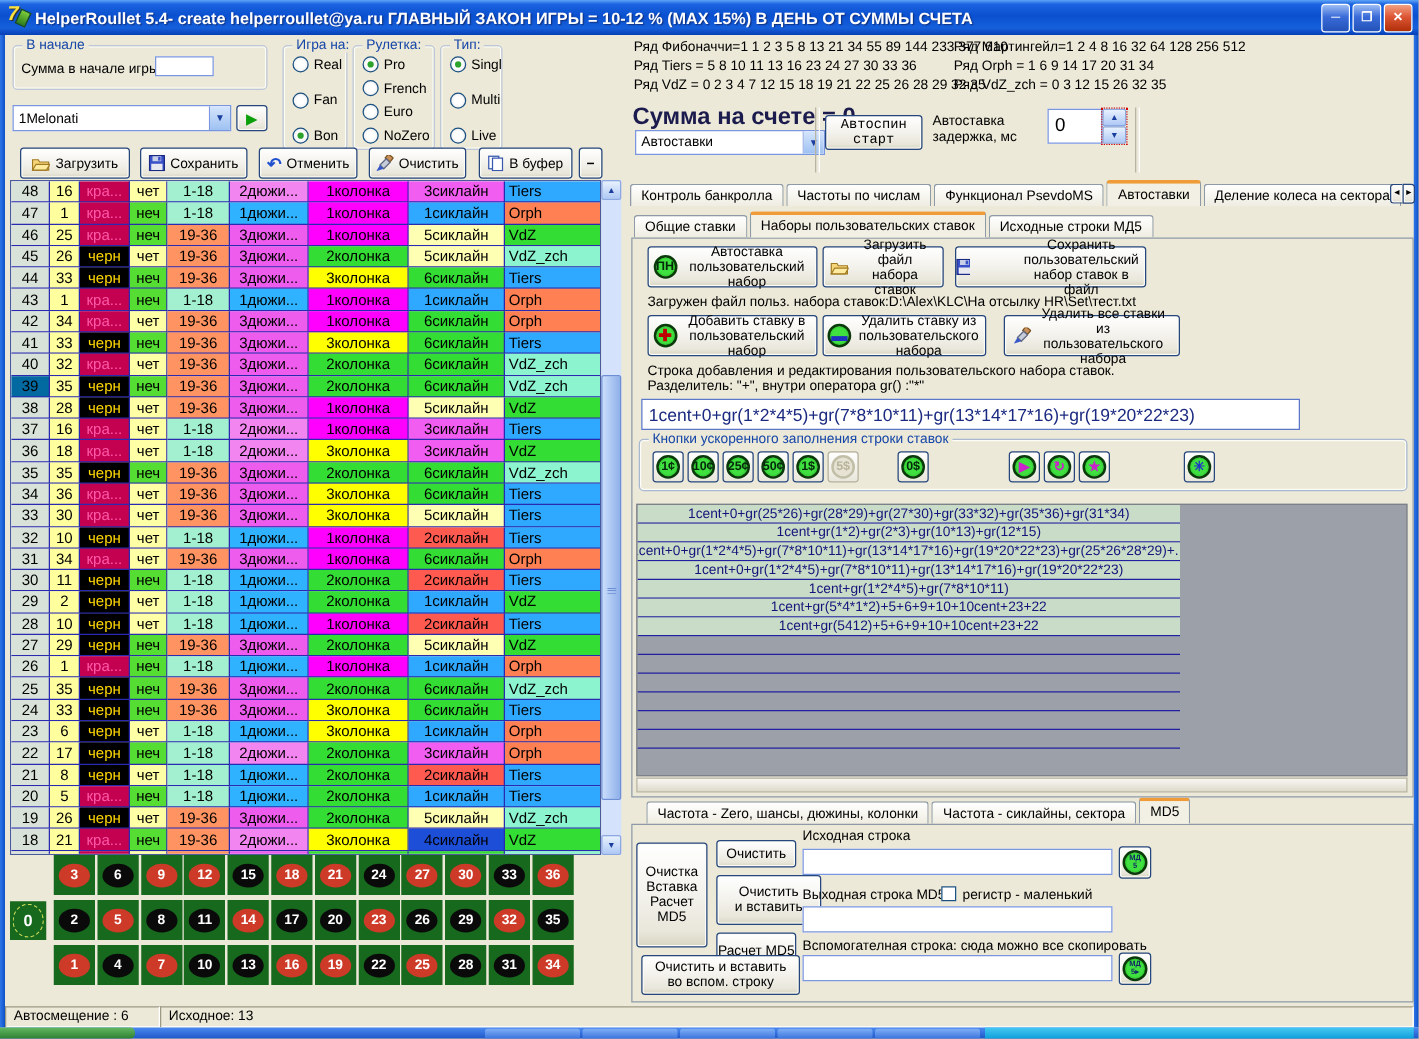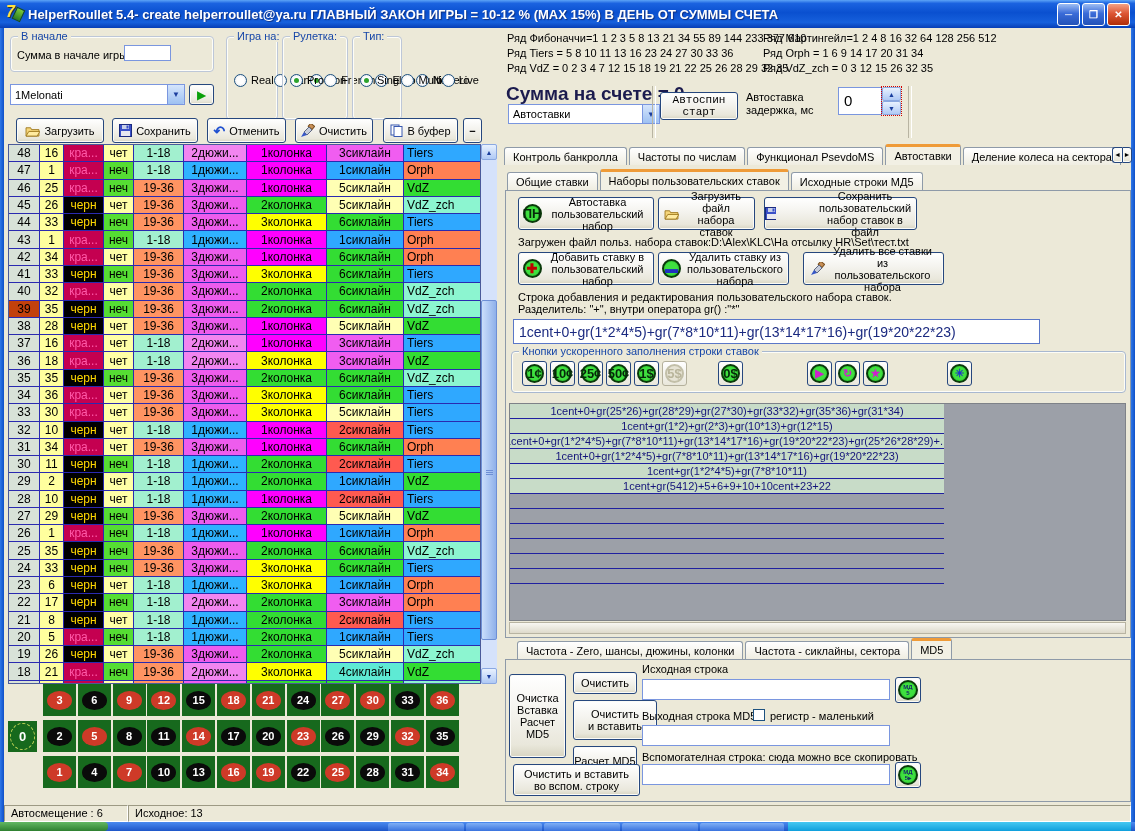--- a/index.html
+++ b/index.html
@@ -21,21 +21,21 @@
   .wborder{top:28px;width:4px;height:794px;background:linear-gradient(90deg,#2E77E8,#0F50C8);}
   
   .grp{border:1px solid #BDC7D8;border-radius:4px;box-shadow:inset 0 0 0 1px #FDFDF8;}
   .cap{position:absolute;top:-7px;left:7px;background:#ECE9D8;padding:0 3px;color:#1646A8;font-size:11px;white-space:nowrap;}
   .xp-btn{border:1px solid #26477E;border-radius:3px;color:#000;font-size:11px;line-height:12px;text-align:center;
     background:linear-gradient(#FFFFFF,#F4F3EE 45%,#E9E7DB 85%,#D8D5C2);display:flex;align-items:center;justify-content:center;gap:4px;
     box-sizing:border-box;box-shadow:inset 0 0 0 1px #FBFBF7;}
   .radio{display:flex;align-items:center;gap:4px;font-size:11px;white-space:nowrap;}
   .rdot{width:11px;height:11px;border-radius:50%;border:1px solid #1C5180;background:radial-gradient(#FFF 40%,#DDE2E8);position:relative;flex:none;}
   .radio.sel .rdot::after{content:"";position:absolute;left:3px;top:3px;width:5px;height:5px;border-radius:50%;background:#2DA32D;}
-  .rcol{position:absolute;left:7px;top:8px;right:2px;bottom:4px;display:flex;flex-direction:row;justify-content:space-between;}
+  .rcol{position:absolute;left:7px;top:8px;right:2px;bottom:4px;display:flex;flex-direction:column;justify-content:space-between;}
   .combo{border:1px solid #7A96DF;background:#fff;display:flex;align-items:center;font-size:11px;box-sizing:border-box;padding-left:4px;}
   .combo .cbarrow{margin-left:auto;width:16px;align-self:stretch;border-left:1px solid #7A96DF;border-radius:0 1px 1px 0;
     background:linear-gradient(#D5E5FC,#9EC1F2);color:#1C3E9E;font-size:8px;display:flex;align-items:center;justify-content:center;}
   .xinput{border:1px solid #7A96DF;background:#fff;box-sizing:border-box;font-family:"Liberation Sans",sans-serif;}
   
   .htable{left:8px;top:144px;width:473px;height:540px;background:#fff;border:1px solid #4A5A9A;box-sizing:border-box;overflow:hidden;}
   .hrow{display:flex;height:17.29px;box-sizing:border-box;}
   .hcell{display:flex;align-items:center;justify-content:center;font-size:12px;color:#000;border-right:1px solid #2A2AB0;border-bottom:1px solid #2A2AB0;
     box-sizing:border-box;overflow:hidden;white-space:nowrap;flex:none;}
   .vscroll{left:481px;top:144px;width:16px;height:540px;background:#D5E2FB;}
@@ -57,21 +57,21 @@
   
   .series{font-size:11px;color:#000;line-height:15px;white-space:nowrap;}
   .balance{font-size:19px;font-weight:bold;color:#1B1B4E;white-space:nowrap;}
   .tabrow{display:flex;align-items:flex-end;}
   .tab{padding:0 8px;height:18px;line-height:18px;font-size:11px;white-space:nowrap;border:1px solid #8E9AA8;border-bottom:none;
     border-radius:3px 3px 0 0;margin-right:2px;background:linear-gradient(#FFFFFF,#EFEDE1);box-sizing:border-box;}
   .tab.act{height:21px;line-height:19px;background:#F2F0E4;border-top:3px solid #EF9B38;position:relative;z-index:2;}
   .panel{border:1px solid #8E9AA8;background:#ECE9D8;box-sizing:border-box;}
   .flabel{font-size:11px;color:#000;white-space:nowrap;}
   .coin{width:19px;height:19px;border-radius:50%;background:radial-gradient(#3FE03F 55%,#18A018);border:2px solid #0A3A0A;
-    color:#06280A;font-size:13px;font-weight:bold;display:flex;align-items:center;justify-content:center;box-sizing:border-box;}
+    color:#06280A;font-size:10px;font-weight:bold;display:flex;align-items:center;justify-content:center;box-sizing:border-box;}
   .mbtn{position:absolute;width:25px;height:25px;border:1px solid #26477E;border-radius:3px;background:linear-gradient(#FFF,#E9E7DB);
     display:flex;align-items:center;justify-content:center;box-sizing:border-box;}
   .mbtn.dis{border-color:#B4B09C;}
   .mbtn.dis .coin{background:#E6E3D4;border-color:#C2BFA8;color:#B8B49A;}
   .betlist{background:#9CA0A8;border:1px solid #7E8288;box-sizing:border-box;overflow:hidden;}
   .betrow{width:434px;height:15px;box-sizing:border-box;border-bottom:1px solid #2020A0;background:#C8DCC8;color:#14147A;
     font-size:11px;display:flex;align-items:center;justify-content:center;white-space:nowrap;overflow:hidden;}
   .betrow.empty{background:transparent;}
   .md5coin{width:20px;height:20px;border-radius:50%;background:radial-gradient(#3FE03F 55%,#18A018);border:2px solid #0A3A0A;
     color:#142A64;font-size:6px;font-weight:bold;line-height:6px;text-align:center;white-space:pre-line;box-sizing:border-box;
@@ -306,21 +306,21 @@
         <div class="hcell" style="width: 24px; background: rgb(255, 255, 158);">32</div>
         <div class="hcell" style="width: 40px; background: rgb(196, 0, 80); color: rgb(255, 90, 170);">кра...</div>
         <div class="hcell" style="width: 30px; background: rgb(255, 255, 166);">чет</div>
         <div class="hcell" style="width: 50px; background: rgb(255, 148, 98);">19-36</div>
         <div class="hcell" style="width: 63px; background: rgb(238, 92, 237);">3дюжи...</div>
         <div class="hcell" style="width: 80px; background: rgb(51, 221, 51);">2колонка</div>
         <div class="hcell" style="width: 77px; background: rgb(51, 221, 51);">6сиклайн</div>
         <div class="hcell" style="width: 78px; background: rgb(140, 245, 208); justify-content: flex-start; padding-left: 3px;">VdZ_zch</div>
       </div>
       <div class="hrow">
-        <div class="hcell" style="width: 31px; background: #c2410c;">39</div>
+        <div class="hcell" style="width: 31px; background: #0369a1;">39</div>
         <div class="hcell" style="width: 24px; background: rgb(255, 255, 158);">35</div>
         <div class="hcell" style="width: 40px; background: rgb(0, 0, 0); color: rgb(255, 216, 0);">черн</div>
         <div class="hcell" style="width: 30px; background: rgb(85, 221, 51);">неч</div>
         <div class="hcell" style="width: 50px; background: rgb(255, 148, 98);">19-36</div>
         <div class="hcell" style="width: 63px; background: rgb(238, 92, 237);">3дюжи...</div>
         <div class="hcell" style="width: 80px; background: rgb(51, 221, 51);">2колонка</div>
         <div class="hcell" style="width: 77px; background: rgb(51, 221, 51);">6сиклайн</div>
         <div class="hcell" style="width: 78px; background: rgb(140, 245, 208); justify-content: flex-start; padding-left: 3px;">VdZ_zch</div>
       </div>
       <div class="hrow">
@@ -544,21 +544,21 @@
         <div class="hcell" style="width: 78px; background: rgb(140, 245, 208); justify-content: flex-start; padding-left: 3px;">VdZ_zch</div>
       </div>
       <div class="hrow">
         <div class="hcell" style="width: 31px; background: rgb(216, 226, 216);">18</div>
         <div class="hcell" style="width: 24px; background: rgb(255, 255, 158);">21</div>
         <div class="hcell" style="width: 40px; background: rgb(196, 0, 80); color: rgb(255, 90, 170);">кра...</div>
         <div class="hcell" style="width: 30px; background: rgb(85, 221, 51);">неч</div>
         <div class="hcell" style="width: 50px; background: rgb(255, 148, 98);">19-36</div>
         <div class="hcell" style="width: 63px; background: rgb(242, 133, 240);">2дюжи...</div>
         <div class="hcell" style="width: 80px; background: rgb(255, 255, 0);">3колонка</div>
-        <div class="hcell" style="width: 77px; background: #5eead4;">4сиклайн</div>
+        <div class="hcell" style="width: 77px; background: #1d4ed8;">4сиклайн</div>
         <div class="hcell" style="width: 78px; background: rgb(51, 221, 51); justify-content: flex-start; padding-left: 3px;">VdZ</div>
       </div>
       <div class="hrow">
         <div class="hcell" style="width: 31px; background: rgb(216, 226, 216);">17</div>
         <div class="hcell" style="width: 24px; background: rgb(255, 255, 158);">33</div>
         <div class="hcell" style="width: 40px; background: rgb(196, 0, 80); color: rgb(255, 90, 170);">кра...</div>
         <div class="hcell" style="width: 30px; background: rgb(255, 255, 166);">чет</div>
         <div class="hcell" style="width: 50px; background: rgb(255, 148, 98);">19-36</div>
         <div class="hcell" style="width: 63px; background: rgb(238, 92, 237);">3дюжи...</div>
         <div class="hcell" style="width: 80px; background: rgb(51, 221, 51);">2колонка</div>
@@ -812,20 +812,21 @@
             <span class="coin" style="color: rgb(34, 51, 204); font-size: 11px;">✳</span>
           </div>
         </div>
     </div>
     <div class="abs betlist" style="left:3px;top:212px;width:617px;height:218px;" id="betrows">
         <div class="betrow">1cent+0+gr(25*26)+gr(28*29)+gr(27*30)+gr(33*32)+gr(35*36)+gr(31*34)</div>
         <div class="betrow">1cent+gr(1*2)+gr(2*3)+gr(10*13)+gr(12*15)</div>
         <div class="betrow">1cent+0+gr(1*2*4*5)+gr(7*8*10*11)+gr(13*14*17*16)+gr(19*20*22*23)+gr(25*26*28*29)+...</div>
         <div class="betrow">1cent+0+gr(1*2*4*5)+gr(7*8*10*11)+gr(13*14*17*16)+gr(19*20*22*23)</div>
         <div class="betrow">1cent+gr(1*2*4*5)+gr(7*8*10*11)</div>
+        <div class="betrow">1cent+gr(5*4*1*2)+5+6+9+10+10cent+23+22</div>
         <div class="betrow">1cent+gr(5412)+5+6+9+10+10cent+23+22</div>
         <div class="betrow empty"></div>
         <div class="betrow empty"></div>
         <div class="betrow empty"></div>
         <div class="betrow empty"></div>
         <div class="betrow empty"></div>
         <div class="betrow empty"></div>
       </div>
     <div class="abs" style="left:3px;top:431px;width:617px;height:12px;background:linear-gradient(#F8F7F2,#DEDACB);border:1px solid #B8B4A2;box-sizing:border-box;"></div>
   </div>

